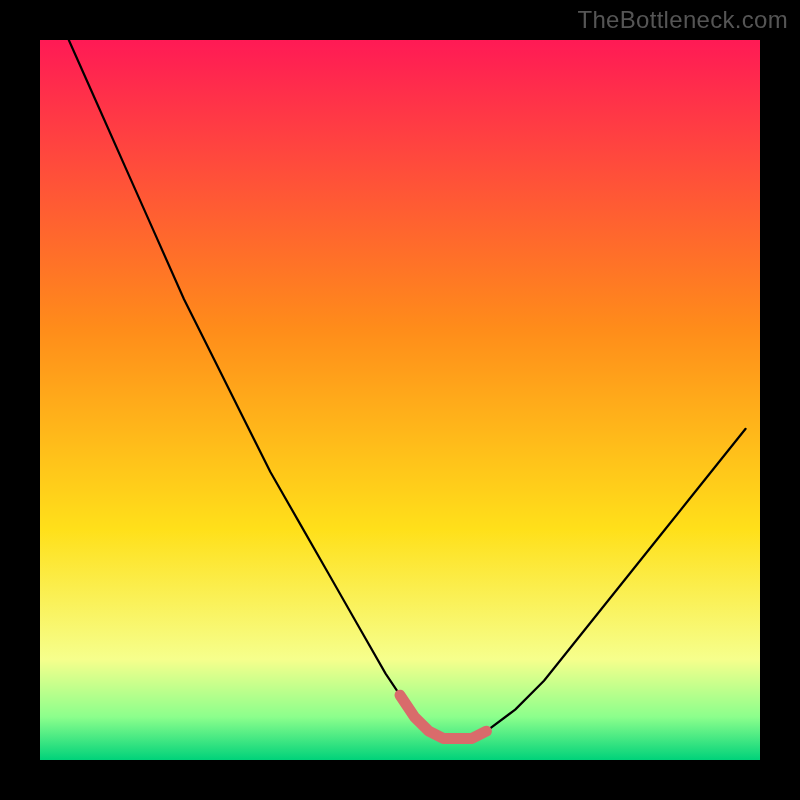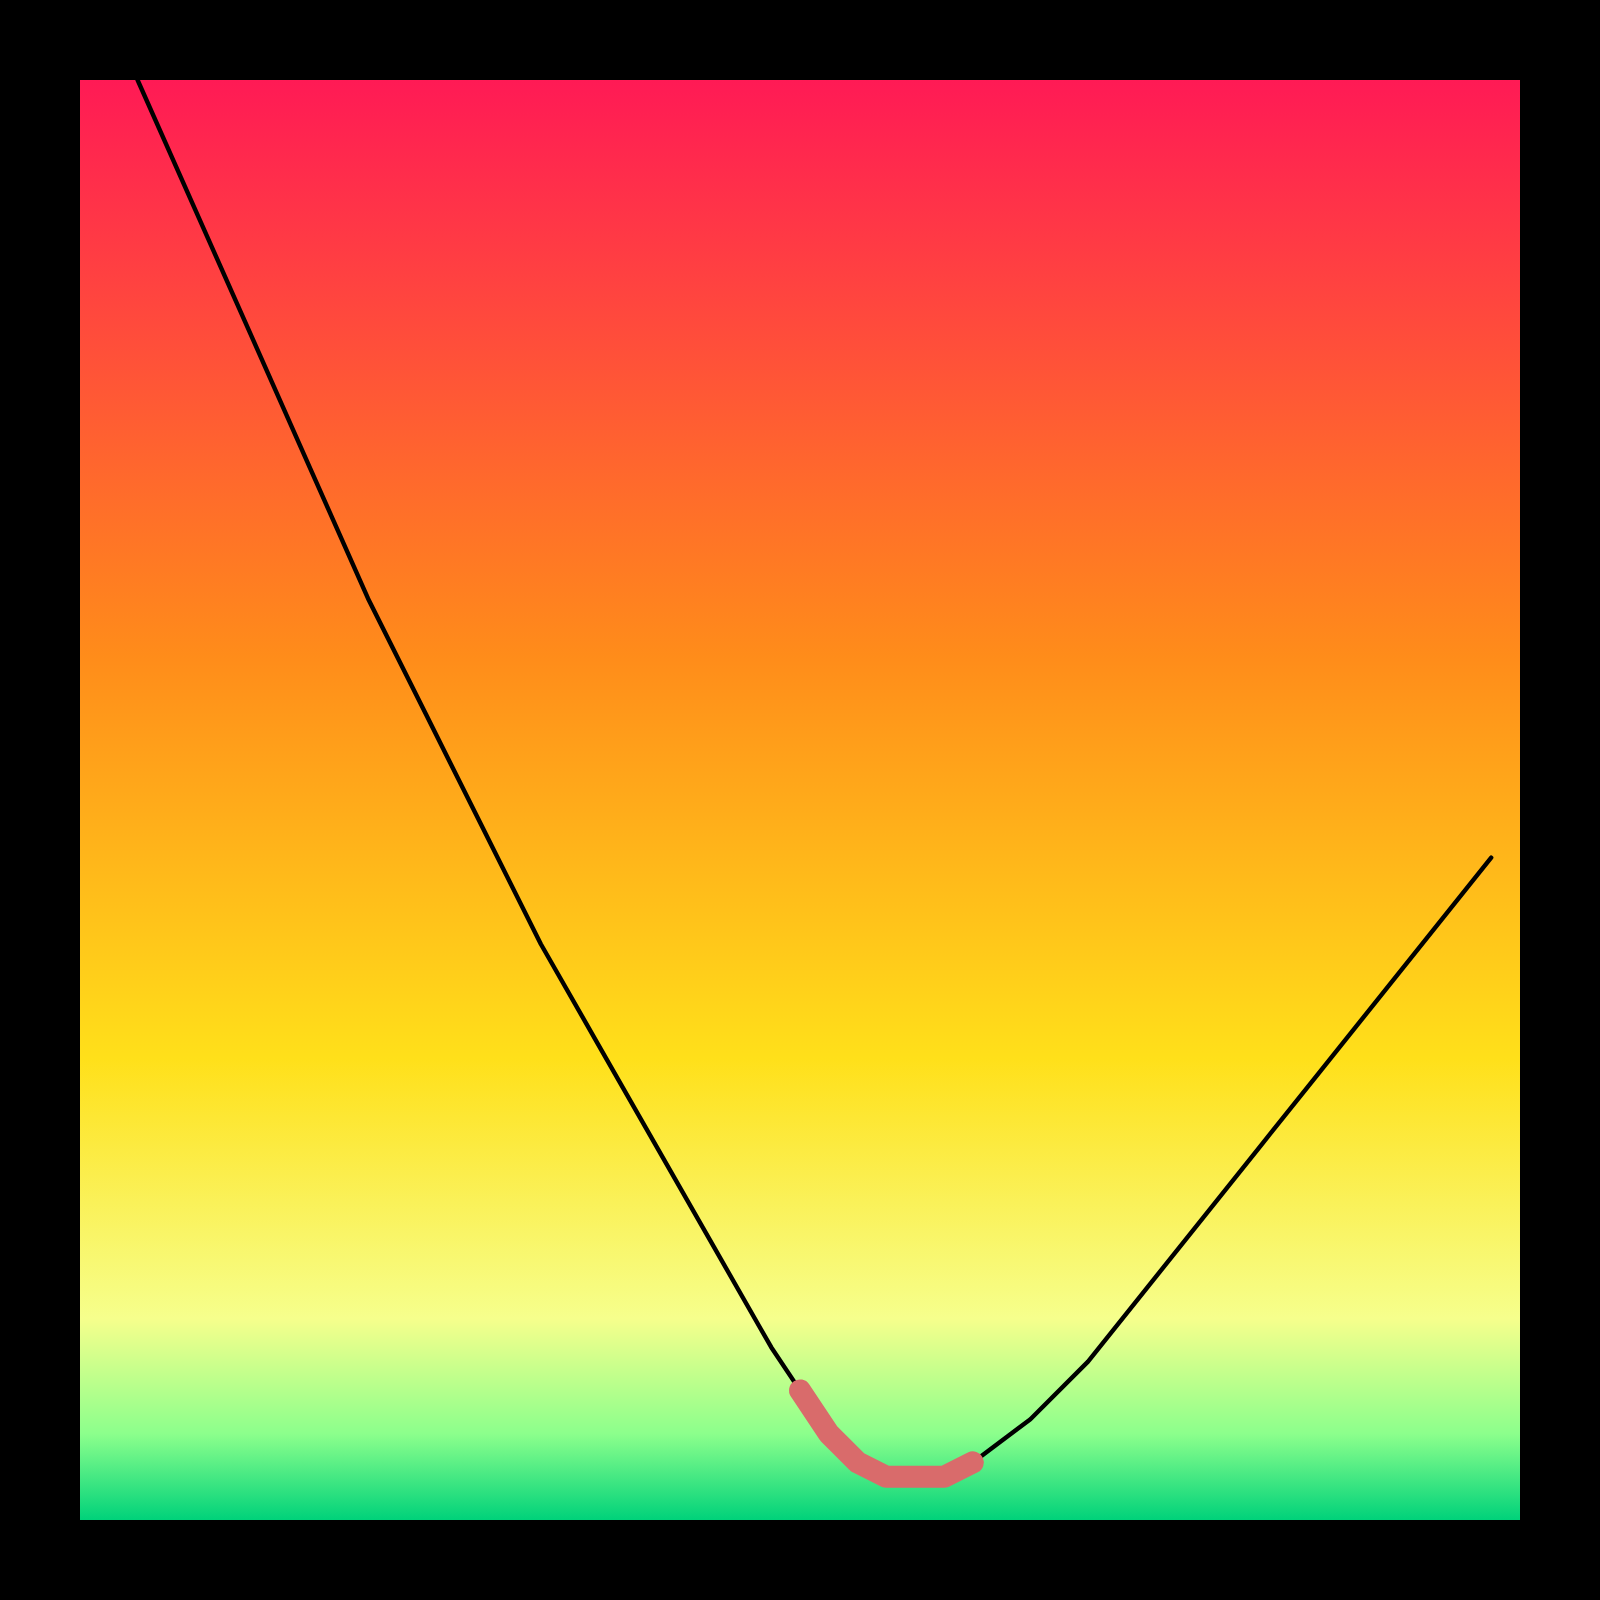--- a/index.html
+++ b/index.html
@@ -39,20 +39,21 @@
     display: block;
     width: 720px;
     height: 720px;
   }
 </style>
 </head>
 <body>
 
 <div class="frame">
 
+  <div class="watermark">TheBottleneck.com</div>
 
   <div class="plot-area">
     <svg id="chart-svg" viewBox="0 0 720 720" preserveAspectRatio="none">
       <defs>
         <linearGradient id="heat" x1="0" y1="0" x2="0" y2="1">
           <stop id="g0" offset="0%" stop-color="#ff1a55"></stop>
           <stop id="g1" offset="40%" stop-color="#ff8c1a"></stop>
           <stop id="g2" offset="68%" stop-color="#ffe01a"></stop>
           <stop id="g3" offset="86%" stop-color="#f6ff8c"></stop>
           <stop id="g4" offset="94%" stop-color="#8cff8c"></stop>

